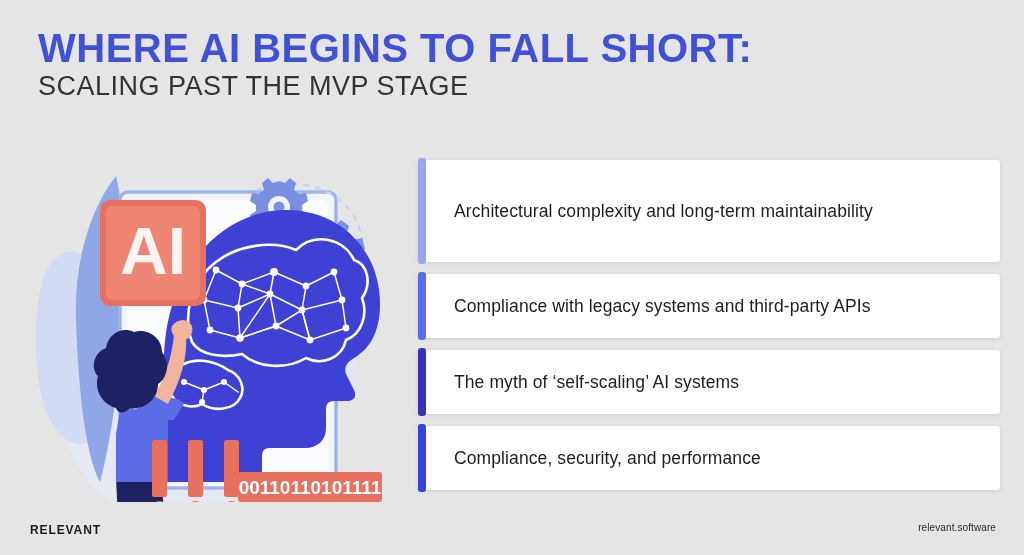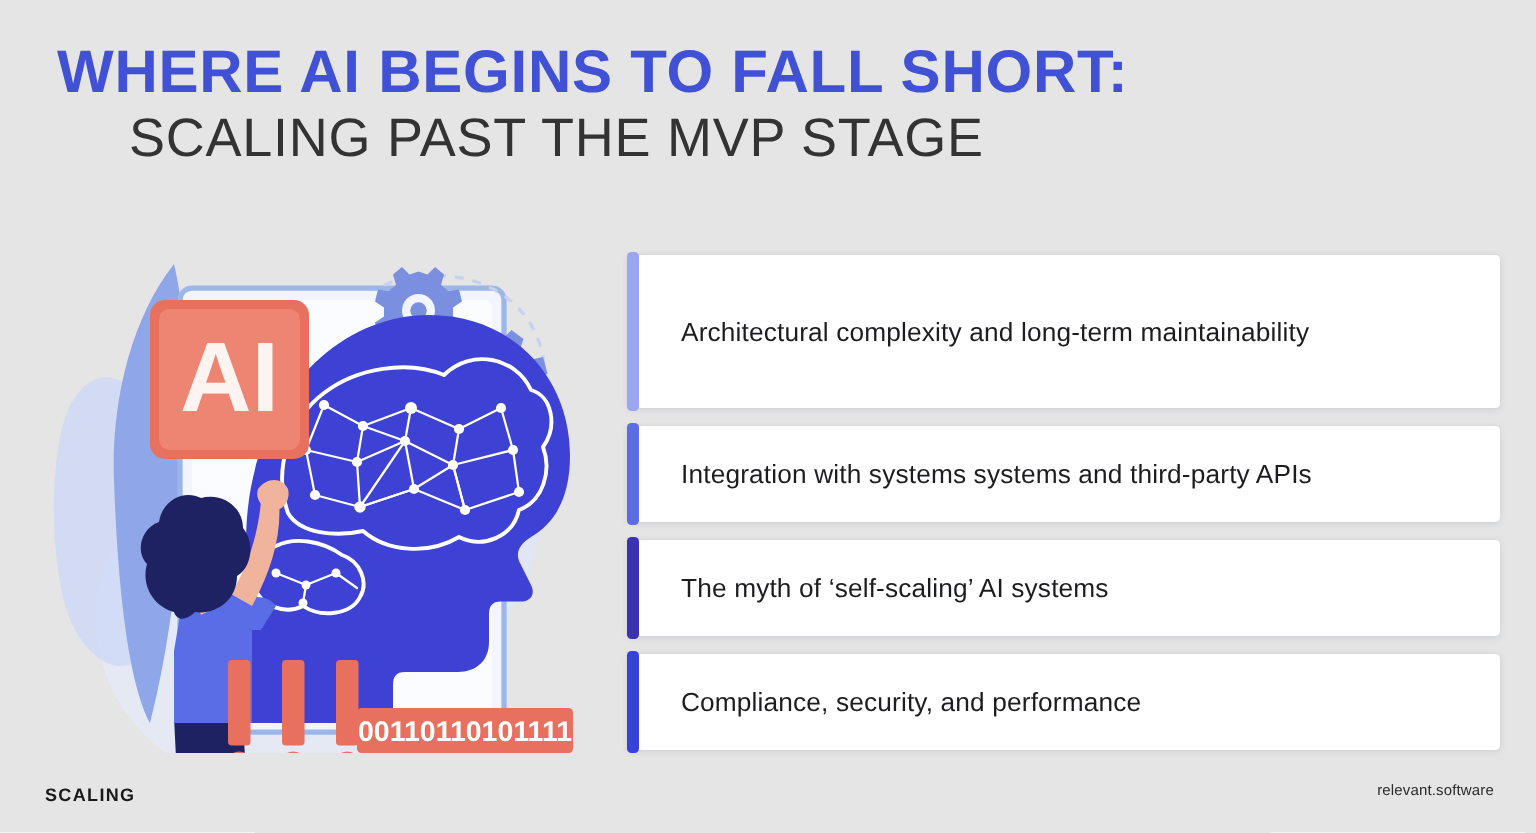--- a/index.html
+++ b/index.html
@@ -25,46 +25,44 @@
   }
   .title-line-1 {
     font-size:40px;
     font-weight:bold;
     letter-spacing:0.5px;
     color:#4051d6;
     line-height:1.12;
     white-space:nowrap;
   }
   .title-line-2 {
-    font-size:36px;
+    font-size:27px;
     font-weight:normal;
     letter-spacing:0.5px;
     color:#333333;
     line-height:1.18;
     white-space:nowrap;
-    margin-left:48px;
   }
 
   
   .illustration {
     position:absolute;
     left:24px; top:152px;
     width:370px; height:350px;
   }
   .illustration svg { display:block; width:100%; height:100%; }
 
   
   .cards {
     position:absolute;
     left:418px; top:160px;
     width:582px; height:340px;
     display:flex;
     flex-direction:column;
     gap:12px;
-    justify-content:flex-end;
   }
   .card {
     position:relative;
     flex:0 0 auto;
     background:#ffffff;
     border-radius:3px;
     display:flex;
     align-items:center;
     box-shadow:0 1px 4px rgba(120,125,150,0.17), 0 0 0 0.5px rgba(170,175,195,0.10);
   }
@@ -274,33 +272,33 @@
 
   <div class="cards">
 
     <div class="card size-tall">
       <div class="card-accent" style="background:#9aa6f2;"></div>
       <div class="card-text">Architectural complexity and long-term maintainability</div>
     </div>
 
     <div class="card size-short">
       <div class="card-accent" style="background:#5a6ce6;"></div>
-      <div class="card-text">Integration with systems systems and third-party APIs</div>
+      <div class="card-text">Compliance with legacy systems and third-party APIs</div>
     </div>
 
     <div class="card size-short">
       <div class="card-accent" style="background:#3a31b4;"></div>
       <div class="card-text">The myth of ‘self-scaling’ AI systems</div>
     </div>
 
     <div class="card size-short">
       <div class="card-accent" style="background:#3642db;"></div>
       <div class="card-text">Compliance, security, and performance</div>
     </div>
 
   </div>
 
   <div class="footer">
-    <div class="brand">SCALING</div>
+    <div class="brand">RELEVANT</div>
     <div class="site">relevant.software</div>
   </div>
 
 </div>
 
 </body></html>

